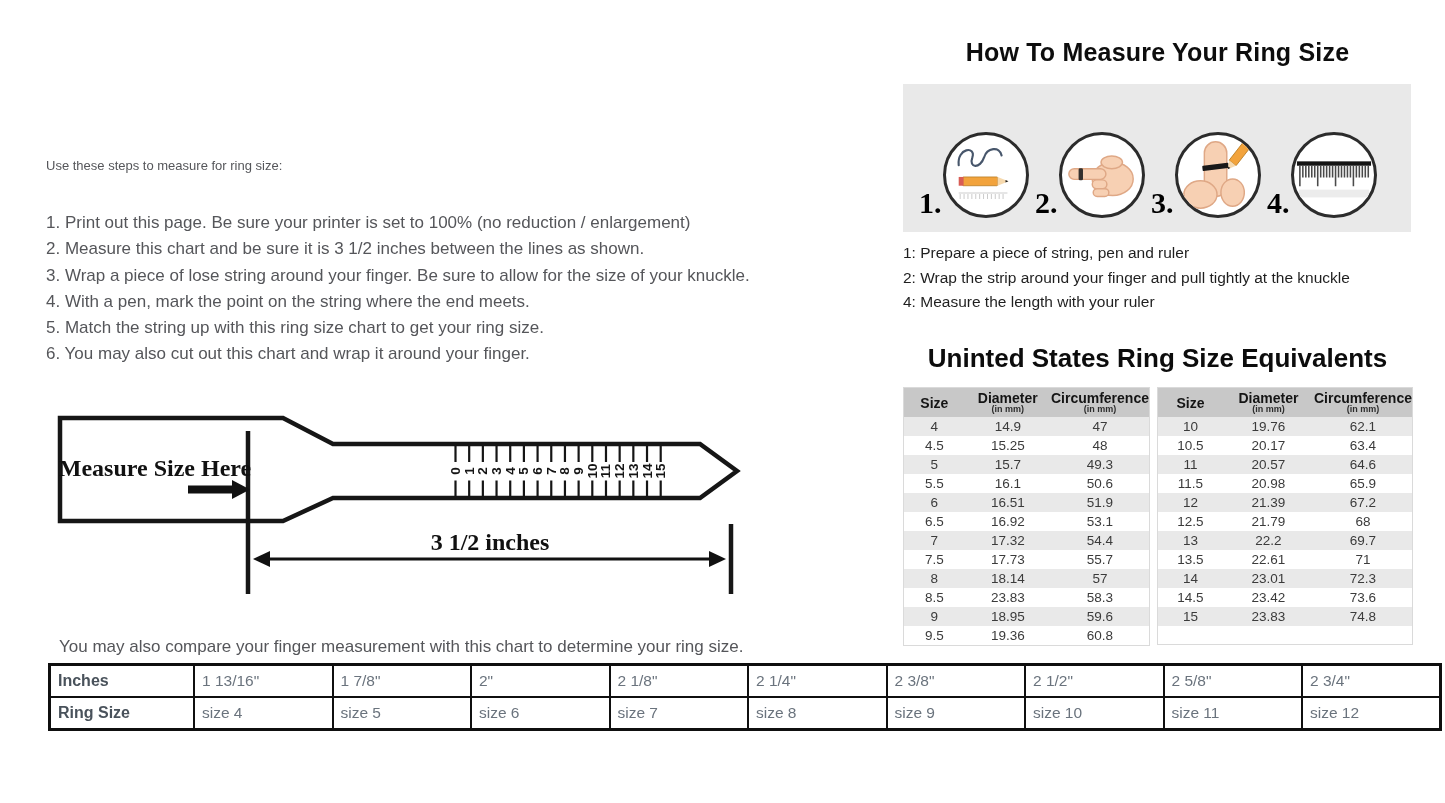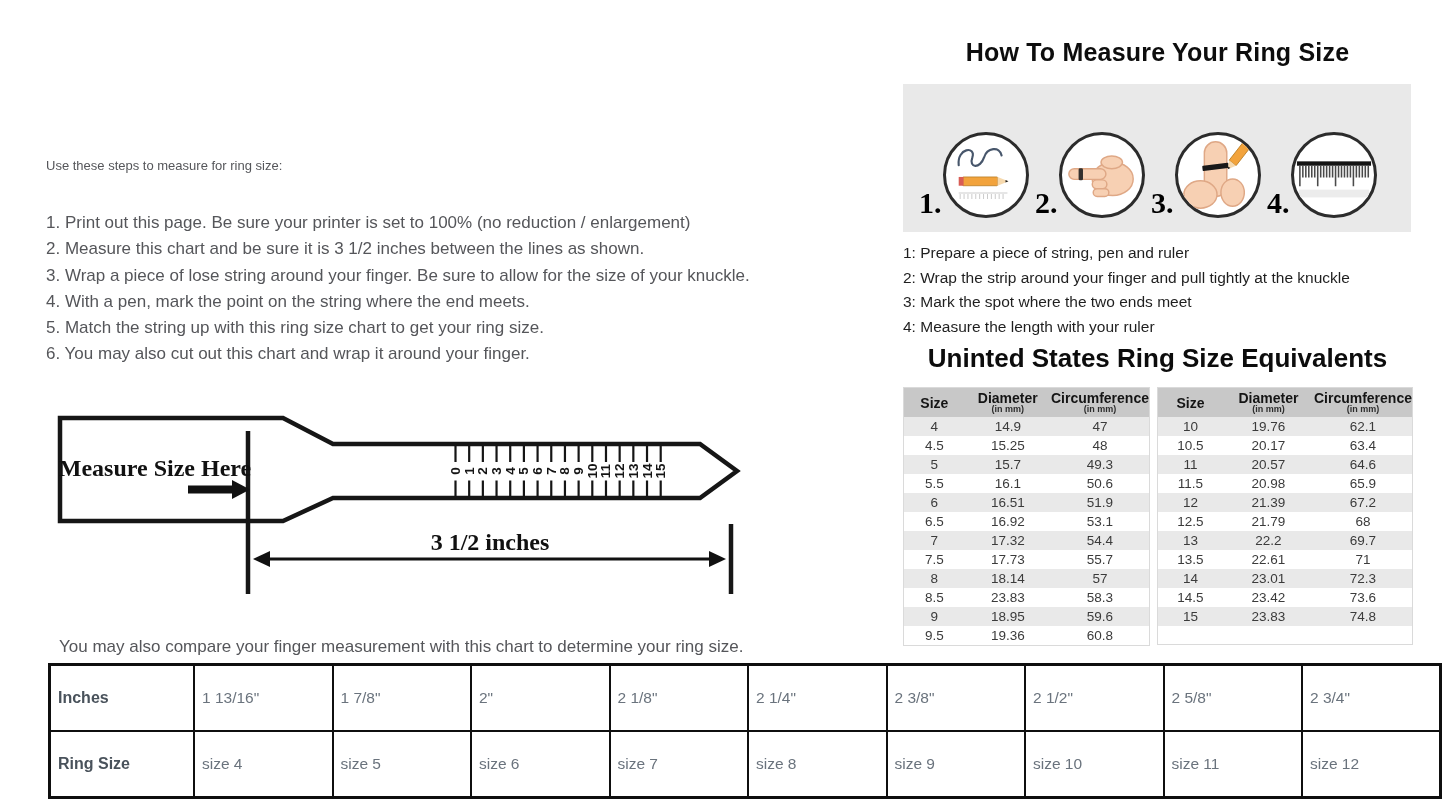--- a/index.html
+++ b/index.html
@@ -16,21 +16,21 @@
   .ruler-svg .outline{fill:#ffffff;stroke:#161616;stroke-width:4.5;stroke-linejoin:miter;}
   .ruler-svg line.bar{stroke:#161616;stroke-width:4.5;}
   .ruler-svg .measure-label{font-family:"Liberation Serif","DejaVu Serif",serif;font-weight:bold;
               font-size:24px;fill:#111;text-anchor:middle;}
   .ruler-svg .inches-label{font-family:"Liberation Serif","DejaVu Serif",serif;font-weight:bold;
               font-size:24px;fill:#111;text-anchor:middle;}
   .compare{position:absolute;left:46px;top:624px;margin:13px;font-size:17px;color:#55565a;}
 
   .conv-table{position:absolute;left:48px;top:663px;width:1394px;border-collapse:collapse;
               border:3px solid #0f0f0f;table-layout:fixed;}
-  .conv-table th,.conv-table td{border:2.5px solid #0f0f0f;height:28px;padding:18px 7px;
+  .conv-table th,.conv-table td{border:2.5px solid #0f0f0f;height:28px;padding:1px 7px;
               text-align:left;vertical-align:middle;}
   .conv-table th{width:128px;font-size:16px;color:#49525b;}
   .conv-table td{font-size:15.5px;color:#6a737d;}
 
   
   .howto-title{position:absolute;left:903px;top:38px;width:509px;margin:0;text-align:center;
               font-size:25px;font-weight:700;color:#0d0d0d;letter-spacing:.2px;}
   .illus-panel{position:absolute;left:903px;top:84px;width:508px;height:148px;background:#e9e9e9;}
   .illus{position:absolute;bottom:14px;display:flex;align-items:flex-end;}
   .illus .num{font-family:"Liberation Serif","DejaVu Serif",serif;font-weight:bold;
@@ -253,21 +253,20 @@
           <rect x="4" y="55" width="72" height="8" fill="#ececec"></rect>
         </svg>
       </div>
     </div>
 
   </div>
 
   <div class="howto-steps" id="right-steps">
       <div>1: Prepare a piece of string, pen and ruler</div>
       <div>2: Wrap the strip around your finger and pull tightly at the knuckle</div>
-      <div>3: Mark the spot where the two ends meet</div>
       <div>4: Measure the length with your ruler</div>
     </div>
 
   <h3 class="equiv-title">Uninted States Ring Size Equivalents</h3>
 
   <table class="size-table tbl-left">
     <colgroup>
         <col class="c1">
         <col class="c2">
         <col class="c3">

